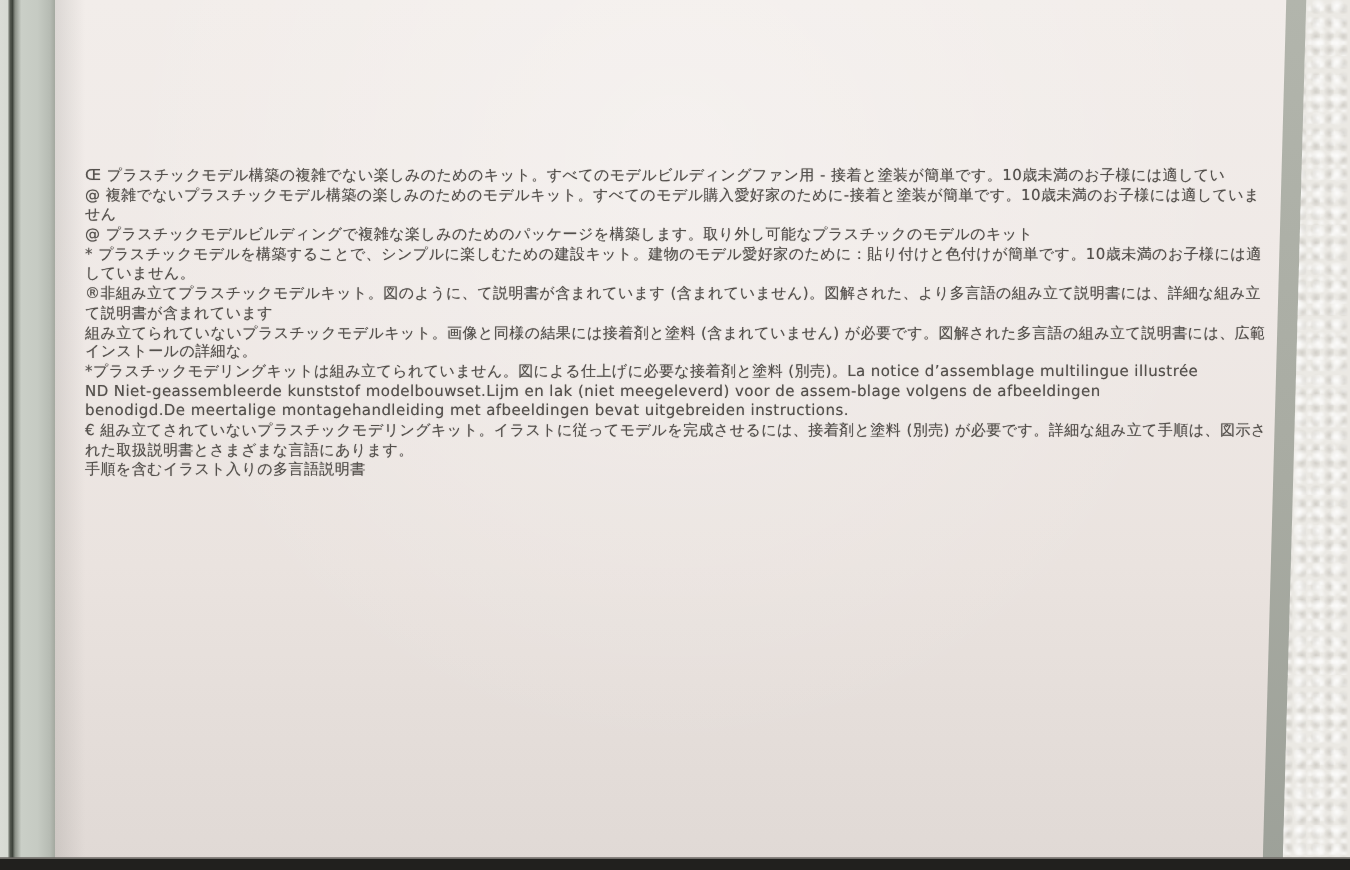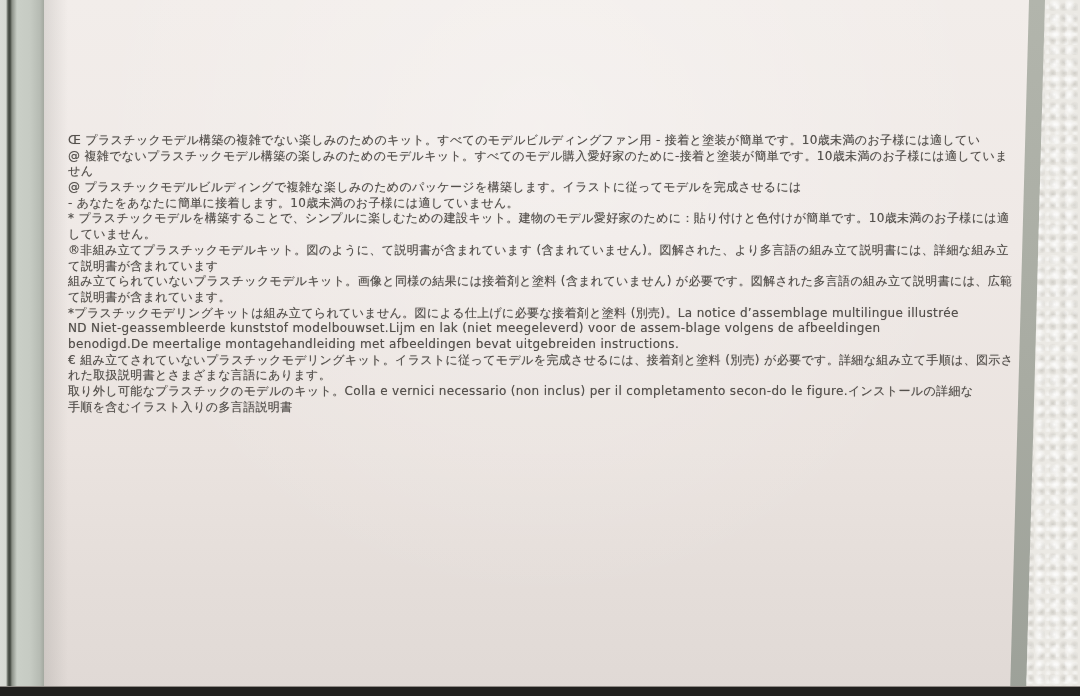--- a/index.html
+++ b/index.html
@@ -105,34 +105,32 @@
 
 <div class="scene">
 
   <div class="paper-sheen"></div>
   <div class="paper-left-shadow"></div>
 
   <div class="text-block">
     <div class="line">Œ プラスチックモデル構築の複雑でない楽しみのためのキット。すべてのモデルビルディングファン用 - 接着と塗装が簡単です。10歳未満のお子様には適してい</div>
     <div class="line">@ 複雑でないプラスチックモデル構築の楽しみのためのモデルキット。すべてのモデル購入愛好家のために-接着と塗装が簡単です。10歳未満のお子様には適していま</div>
     <div class="line">せん</div>
-    <div class="line">@ プラスチックモデルビルディングで複雑な楽しみのためのパッケージを構築します。イラストに従ってモデルを完成させるには</div>
-    <div class="line">- あなたをあなたに簡単に接着します。10歳未満のお子様には適していません。</div>
+    <div class="line">@ プラスチックモデルビルディングで複雑な楽しみのためのパッケージを構築します。取り外し可能なプラスチックのモデルのキット</div>
     <div class="line">* プラスチックモデルを構築することで、シンプルに楽しむための建設キット。建物のモデル愛好家のために：貼り付けと色付けが簡単です。10歳未満のお子様には適</div>
     <div class="line">していません。</div>
     <div class="line">®非組み立てプラスチックモデルキット。図のように、て説明書が含まれています (含まれていません)。図解された、より多言語の組み立て説明書には、詳細な組み立</div>
     <div class="line">て説明書が含まれています</div>
     <div class="line">組み立てられていないプラスチックモデルキット。画像と同様の結果には接着剤と塗料 (含まれていません) が必要です。図解された多言語の組み立て説明書には、広範</div>
-    <div class="line">て説明書が含まれています。</div>
+    <div class="line">インストールの詳細な。</div>
     <div class="line">*プラスチックモデリングキットは組み立てられていません。図による仕上げに必要な接着剤と塗料 (別売)。La notice d’assemblage multilingue illustrée</div>
     <div class="line">ND Niet-geassembleerde kunststof modelbouwset.Lijm en lak (niet meegeleverd) voor de assem-blage volgens de afbeeldingen</div>
     <div class="line">benodigd.De meertalige montagehandleiding met afbeeldingen bevat uitgebreiden instructions.</div>
     <div class="line">€ 組み立てされていないプラスチックモデリングキット。イラストに従ってモデルを完成させるには、接着剤と塗料 (別売) が必要です。詳細な組み立て手順は、図示さ</div>
     <div class="line">れた取扱説明書とさまざまな言語にあります。</div>
-    <div class="line">取り外し可能なプラスチックのモデルのキット。Colla e vernici necessario (non inclus) per il completamento secon-do le figure.インストールの詳細な</div>
     <div class="line">手順を含むイラスト入りの多言語説明書</div>
   </div>
 
   <div class="left-wall"></div>
   <div class="right-edge-strip"></div>
   <div class="right-wall"></div>
   <div class="bottom-bar"></div>
 
 </div>
 

